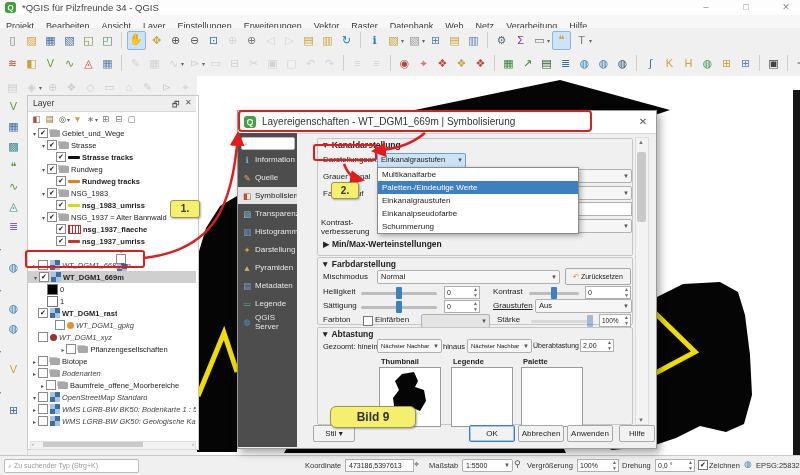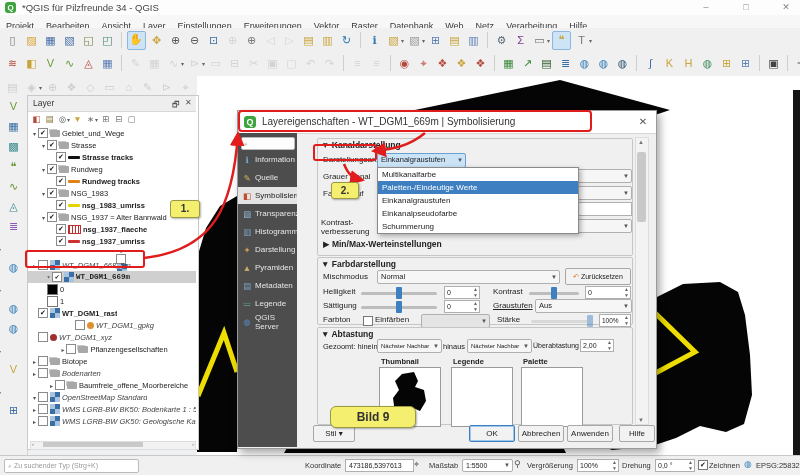--- a/index.html
+++ b/index.html
@@ -321,21 +321,21 @@
           <span class="cb"></span>
           <span class="ico-raster"></span>
           <span class="lbl i">WT_DGM1_668m</span>
         </div>
         <div class="trow" style="padding-left: 3px;">
           <span class="exp">▸</span>
           <span class="cb"></span>
           <span class="ico-raster"></span>
           <span class="lbl i">WT_DGM1_668_5m</span>
         </div>
-        <div class="trow sel" style="padding-left: 17px; font-family: Liberation Mono, monospace;">
+        <div class="trow sel" style="padding-left: 4px;">
           <span class="exp">▾</span>
           <span class="cb">✔</span>
           <span class="ico-raster"></span>
           <span class="lbl b">WT_DGM1_669m</span>
         </div>
         <div class="trow" style="padding-left: 12px;">
           <span class="exp"></span>
           <span class="ico-sw" style="background: rgb(0, 0, 0);"></span>
           <span class="lbl">0</span>
         </div>
@@ -343,21 +343,21 @@
           <span class="exp"></span>
           <span class="ico-sw" style="background: rgb(255, 255, 255);"></span>
           <span class="lbl">1</span>
         </div>
         <div class="trow" style="padding-left: 3px;">
           <span class="exp"></span>
           <span class="cb">✔</span>
           <span class="ico-raster"></span>
           <span class="lbl b">WT_DGM1_rast</span>
         </div>
-        <div class="trow" style="padding-left: 20px; margin-left: 20px;">
+        <div class="trow" style="padding-left: 20px;">
           <span class="exp"></span>
           <span class="cb"></span>
           <span class="ico-dot" style="background: rgb(224, 144, 48);"></span>
           <span class="lbl i">WT_DGM1_gpkg</span>
         </div>
         <div class="trow" style="padding-left: 3px;">
           <span class="exp"></span>
           <span class="cb"></span>
           <span class="ico-dot" style="background: rgb(160, 48, 48);"></span>
           <span class="lbl i">WT_DGM1_xyz</span>
@@ -373,21 +373,21 @@
           <span class="cb"></span>
           <span class="ico-group"></span>
           <span class="lbl">Biotope</span>
         </div>
         <div class="trow" style="padding-left: 3px;">
           <span class="exp">▸</span>
           <span class="cb"></span>
           <span class="ico-group"></span>
           <span class="lbl i">Bodenarten</span>
         </div>
-        <div class="trow" style="padding-left: 20px;">
+        <div class="trow" style="padding-left: 11px;">
           <span class="exp">▸</span>
           <span class="cb"></span>
           <span class="ico-group"></span>
           <span class="lbl">Baumfreie_offene_Moorbereiche</span>
         </div>
         <div class="trow" style="padding-left: 3px;">
           <span class="exp">▾</span>
           <span class="cb"></span>
           <span class="ico-raster"></span>
           <span class="lbl i">OpenStreetMap Standard</span>

